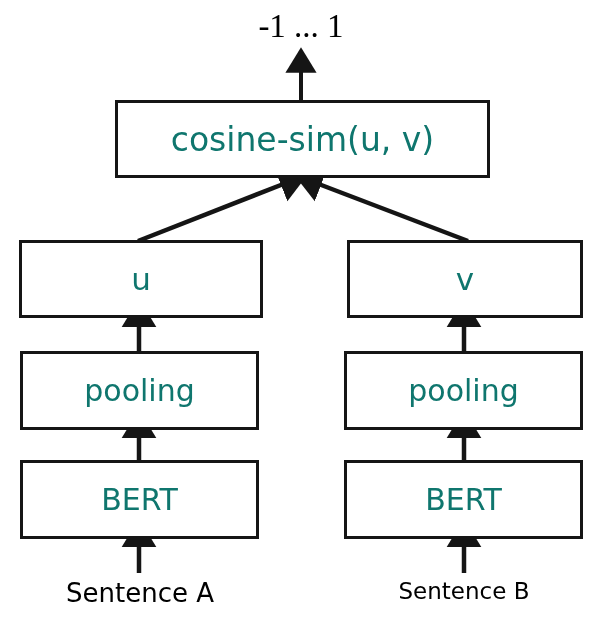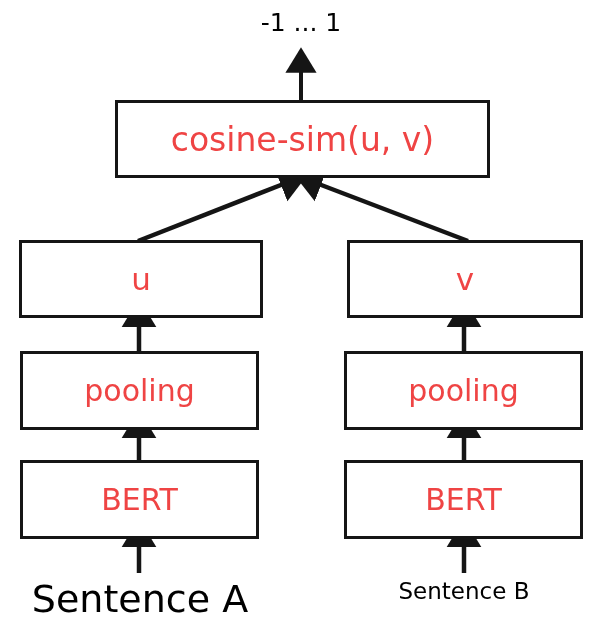--- a/index.html
+++ b/index.html
@@ -26,21 +26,21 @@
     height: 632px;
   }
   .node-box {
     position: absolute;
     box-sizing: border-box;
     border: 3px solid #151515;
     background: #ffffff;
     display: flex;
     align-items: center;
     justify-content: center;
-    color: #ef4444;
+    color: #0f766e;
     font-weight: 400;
     line-height: 1;
     white-space: nowrap;
   }
   .free-label {
     position: absolute;
     color: #000000;
     text-align: center;
     white-space: nowrap;
     line-height: 1;
@@ -70,25 +70,26 @@
   #box-bert-left {
     left: 20px;   top: 460px;  width: 239px; height: 79px;
     font-size: 30px;
   }
   #box-bert-right {
     left: 344px;  top: 460px;  width: 239px; height: 79px;
     font-size: 30px;
   }
   #label-output {
     left: 196px;  top: 10px;   width: 210px;
-    font-size: 25px;
+    font-size: 33px;
+    font-family: Liberation Serif, serif;
   }
   #label-sentence-a {
     left: 24px;   top: 580px;  width: 232px;
-    font-size: 38px;
+    font-size: 26px;
   }
   #label-sentence-b {
     left: 348px;  top: 580px;  width: 232px;
     font-size: 23px;
   }
 </style>
 </head>
 <body>
 
 <div id="diagram-root">

